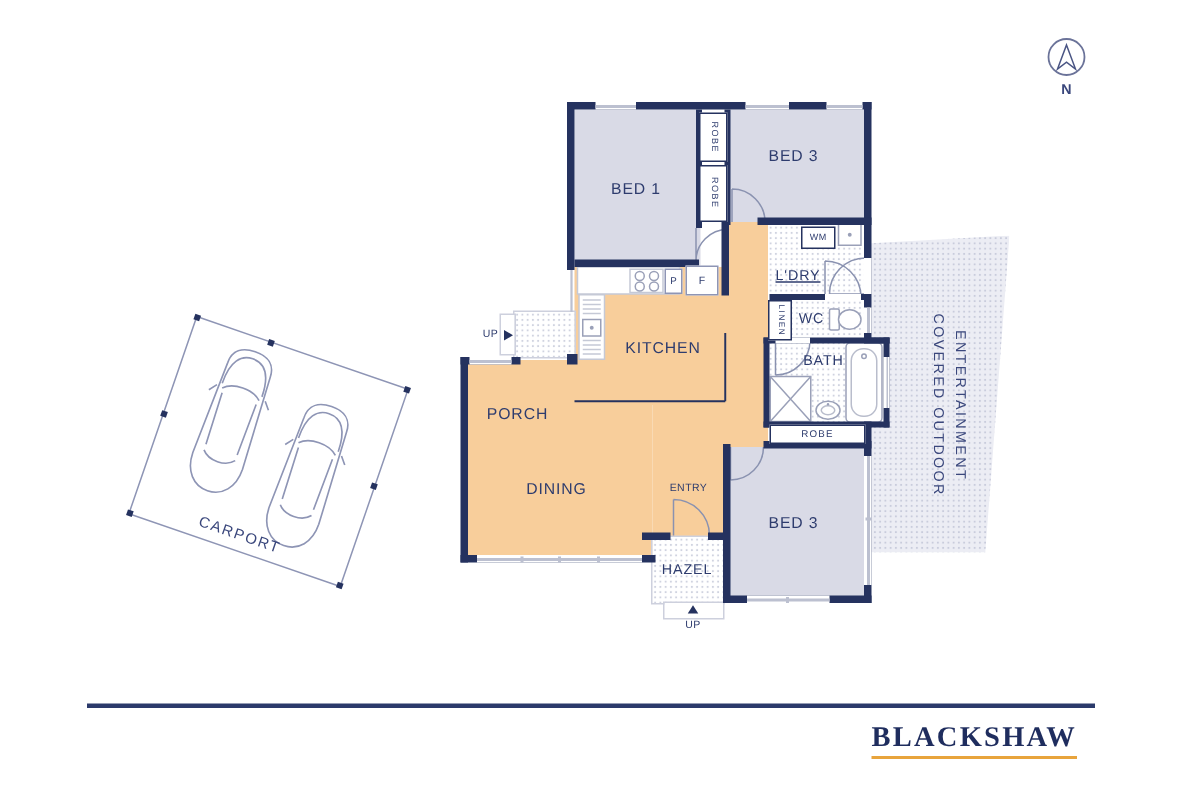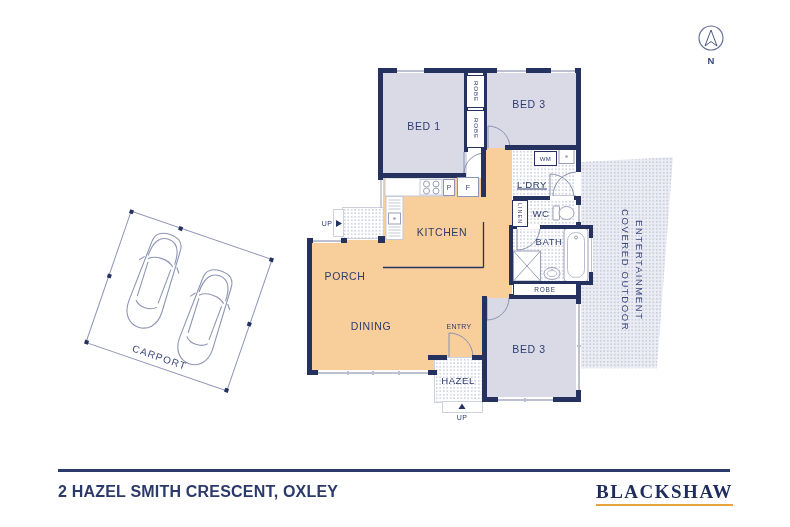--- a/index.html
+++ b/index.html
@@ -41,21 +41,21 @@
        border:1px solid #8e95b5;transform:rotate(19deg);z-index:1;}
   .post{position:absolute;width:4px;height:4px;background:#25325f;}
   .carport-lbl{position:absolute;left:50%;bottom:4px;transform:translateX(-50%);
        font-size:10px;letter-spacing:1.2px;color:#3a477c;}
   .car{position:absolute;}
   .compass-n{position:absolute;left:711px;top:60px;transform:translate(-50%,-50%);
        font-size:9.5px;font-weight:bold;color:#3a477c;z-index:7;}
   .footer-line{position:absolute;left:58px;top:469px;width:672px;height:3px;background:#2b3a6b;z-index:7;}
   .address{position:absolute;left:58px;top:483px;font-size:16px;font-weight:bold;
        letter-spacing:0.2px;color:#2b3a6b;z-index:7;}
-  .brand{position:absolute;right:57px;top:481px;z-index:7;font-family:"Liberation Serif",serif;
+  .brand{position:absolute;right:72px;top:481px;z-index:7;font-family:"Liberation Serif",serif;
        font-weight:bold;font-size:19px;letter-spacing:1.5px;color:#1f2d5e;
        border-bottom:2.5px solid #e8a43c;padding-bottom:1px;margin-left:16px;}
 </style>
 </head>
 <body>
 
 <div id="stage">
 
   <div class="fillroom" style="left:383px;top:73px;width:84px;height:105px;"></div>
   <div class="fillroom" style="left:485px;top:73px;width:92px;height:77px;"></div>
@@ -279,16 +279,15 @@
         <path d="M11,76 C16,82 28,82 33,76"></path>
         <path d="M5,32 l-4,5 M39,32 l4,5"></path>
       </g>
     </svg>
     <div class="carport-lbl">CARPORT</div>
   </div>
 
   <div class="compass-n">N</div>
 
   <div class="footer-line"></div>
-  <div class="address">2 HAZEL SMITH CRESCENT, OXLEY</div>
   <div class="brand">BLACKSHAW</div>
 
 </div>
 
 </body></html>

